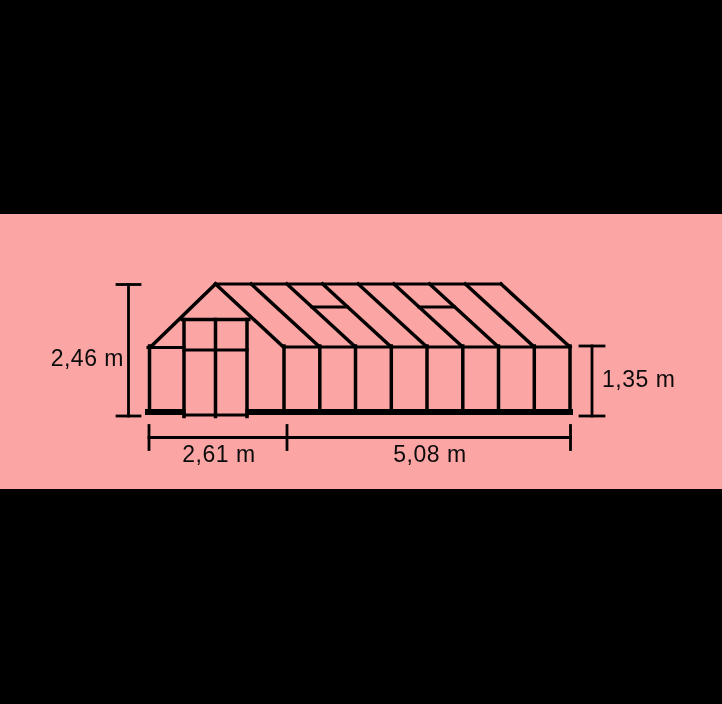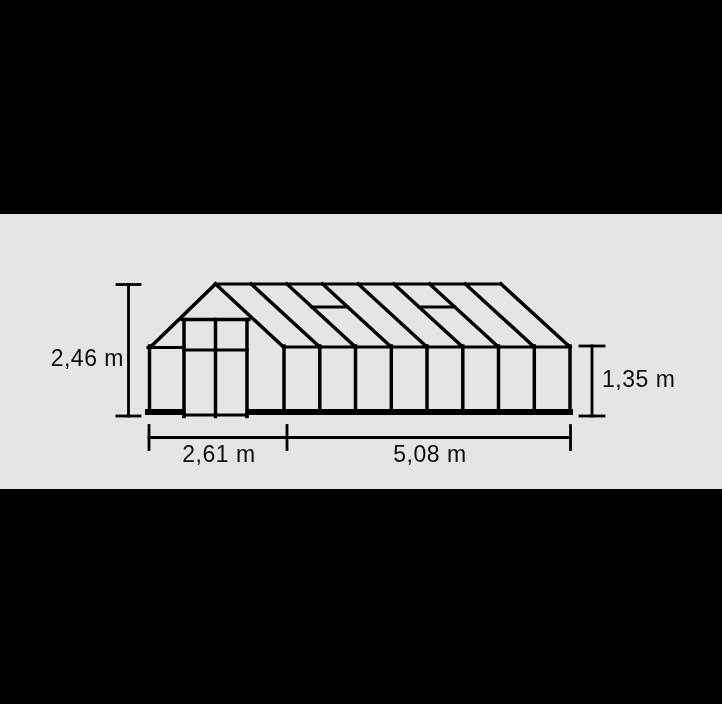--- a/index.html
+++ b/index.html
@@ -8,21 +8,21 @@
     background: #ffffff;
     width: 722px;
     height: 704px;
     overflow: hidden;
     font-family: "Liberation Sans", "DejaVu Sans", sans-serif;
   }
   .stage {
     position: relative;
     width: 722px;
     height: 624px;
-    background: #e5e5e5;
+    background: #fca5a5;
     text-align: center;
   }
   .letterbox {
     position: absolute;
     left: 0;
     width: 722px;
     background: #000000;
   }
   .letterbox.top { top: 0; height: 214px; }
   .letterbox.bottom { top: 489px; height: 215px; }

